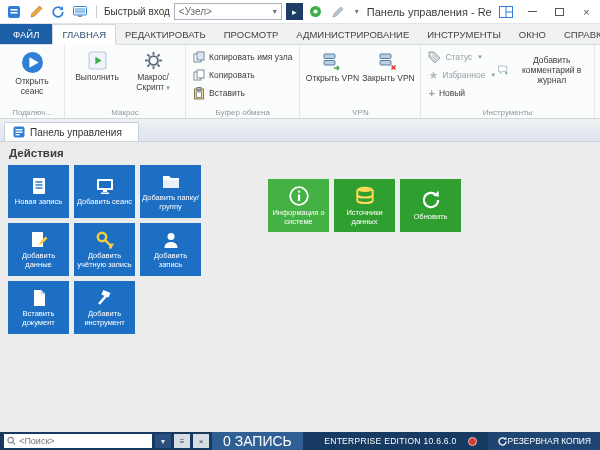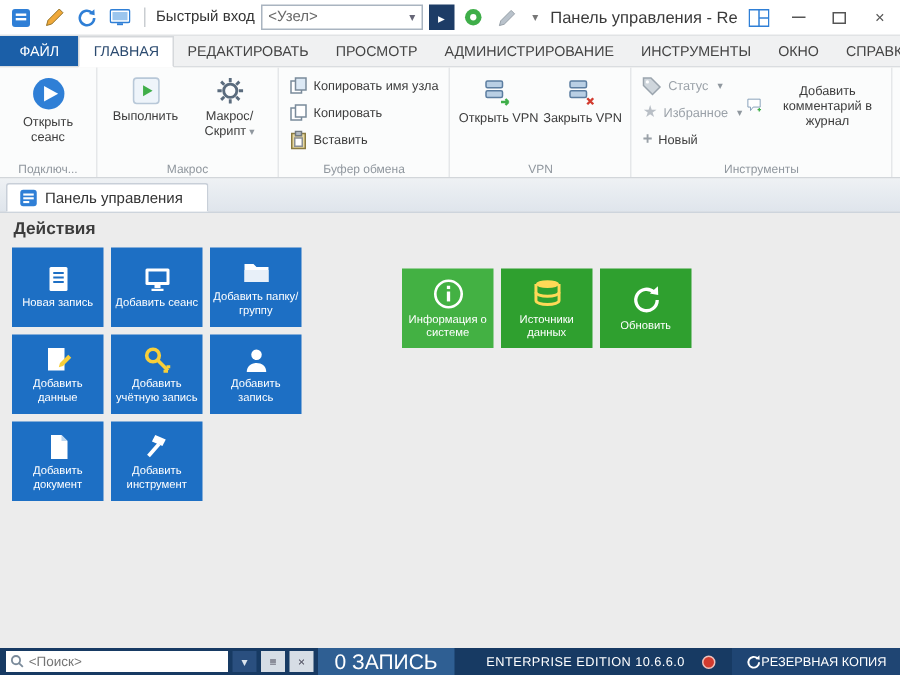--- a/index.html
+++ b/index.html
@@ -338,21 +338,21 @@
           <circle cx="10" cy="6.5" r="3.5" fill="#fff"></circle>
           <path d="M3.5 18c0-4 3-6 6.5-6s6.5 2 6.5 6z" fill="#fff"></path>
         </svg>
       <span class="tile-label">Добавить запись</span>
     </div>
     <div class="tile tile-blue">
       <svg width="20" height="20" viewBox="0 0 20 20">
           <path d="M5 2h7l4 4v12H5z" fill="#fff"></path>
           <path d="M12 2v4h4z" fill="#bcd6ef"></path>
         </svg>
-      <span class="tile-label">Добавить документ</span>
+      <span class="tile-label">Вставить документ</span>
     </div>
     <div class="tile tile-blue">
       <svg width="20" height="20" viewBox="0 0 20 20">
           <line x1="11" y1="8" x2="4" y2="16" stroke="#fff" stroke-width="2.5"></line>
           <path d="M8.5 2l7 3-2.2 4.4-7-3z" fill="#fff"></path>
         </svg>
       <span class="tile-label">Добавить инструмент</span>
     </div>
   </div>
 

